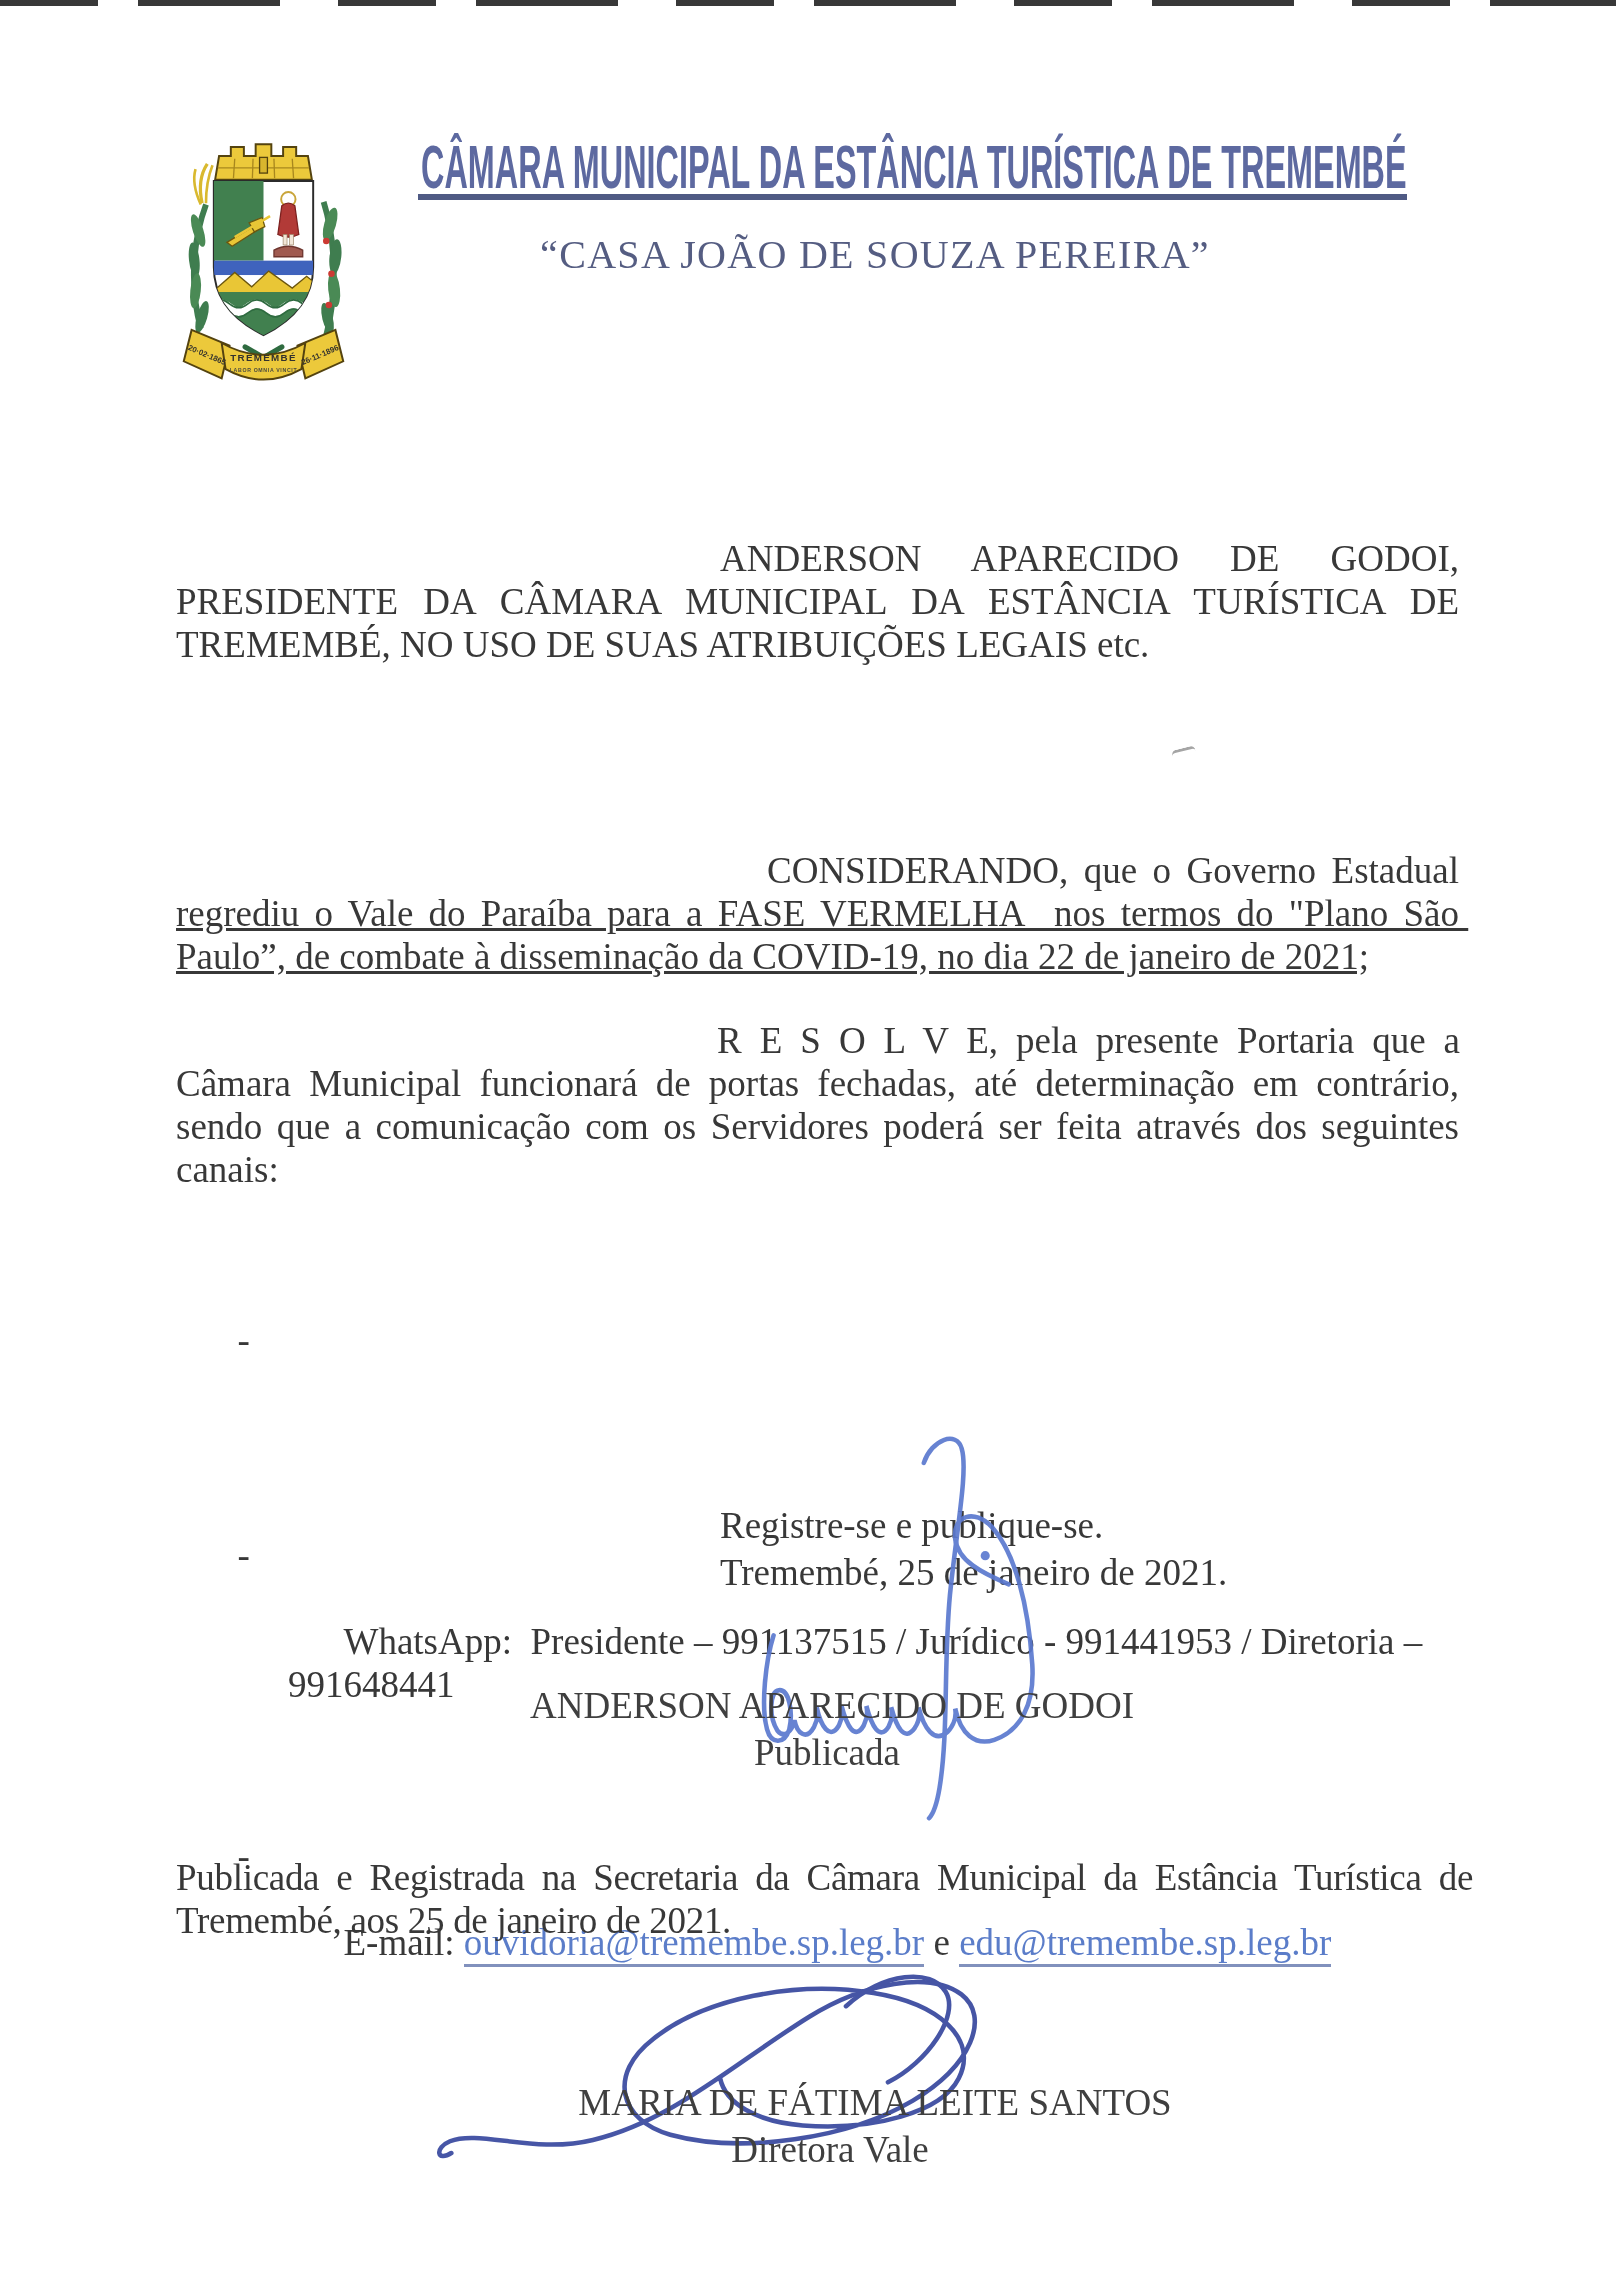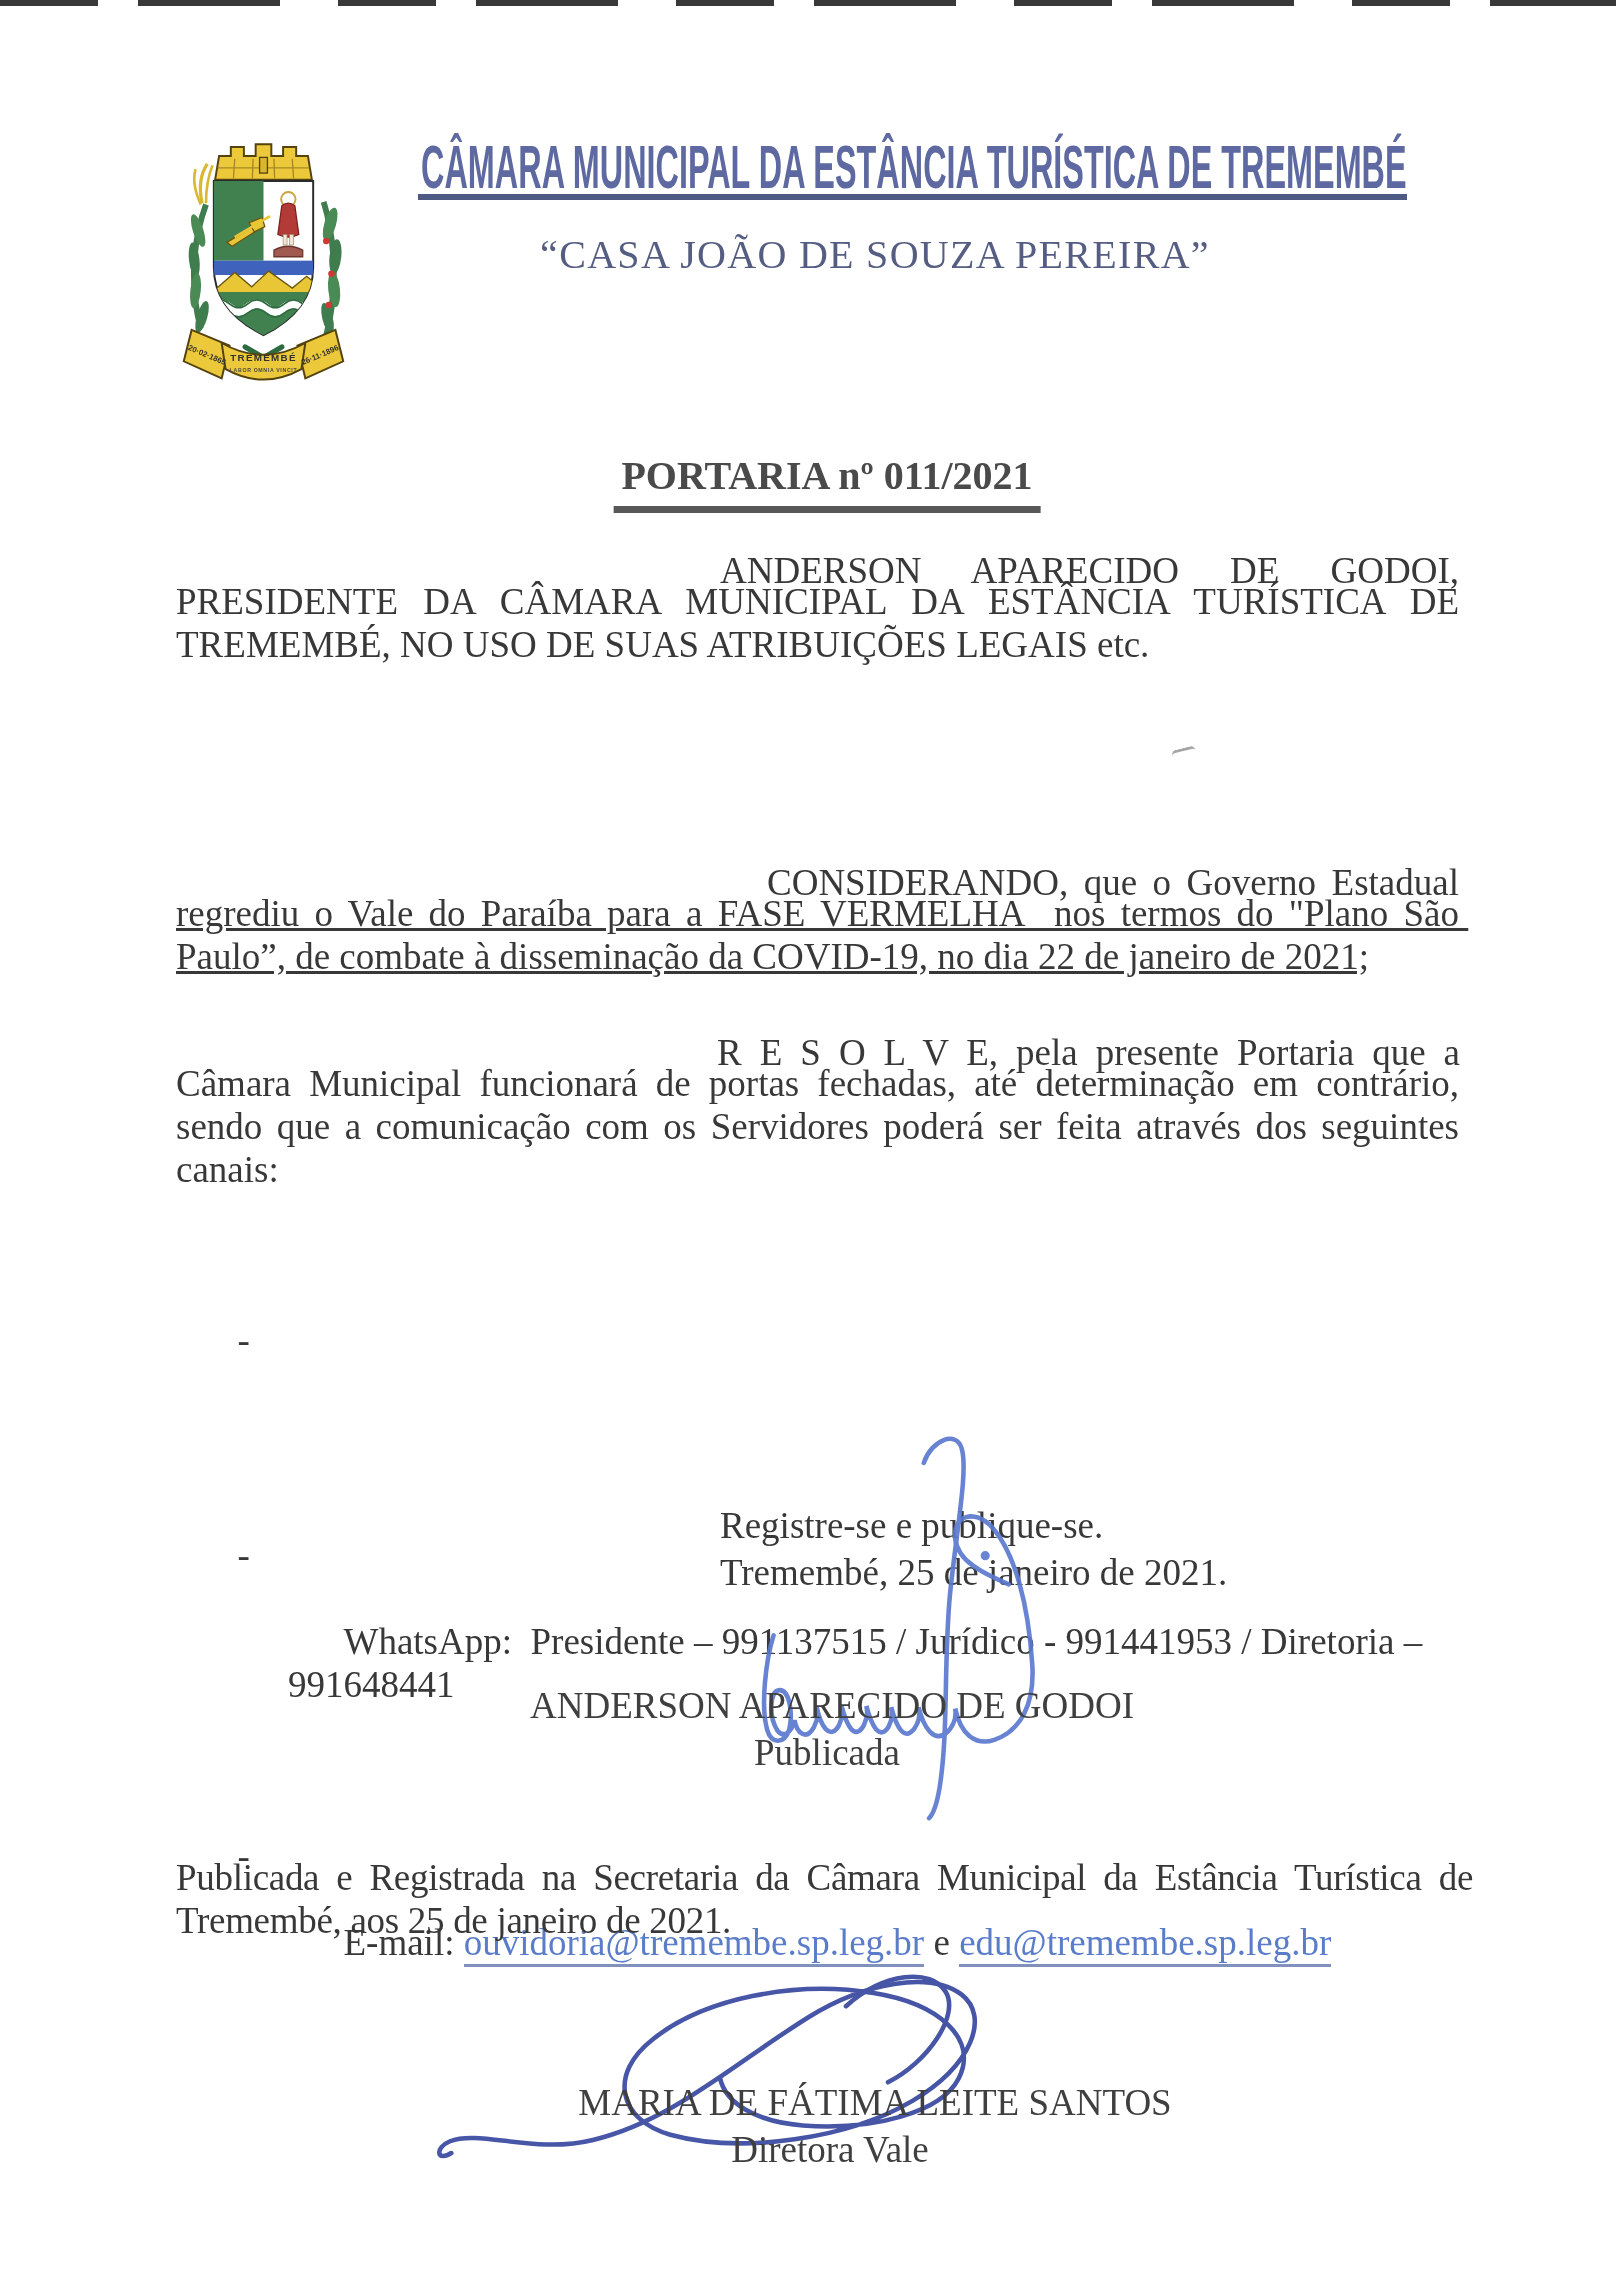--- a/index.html
+++ b/index.html
@@ -23,21 +23,21 @@
   .crest{position:absolute;left:172px;top:139px;width:183px;height:242px;}
   .org-title-svg{position:absolute;left:419px;top:133px;}
   .org-underline{position:absolute;left:418px;top:194px;width:989px;height:5.9px;background:#4f5a84;}
   .building-name{
     position:absolute;left:875px;top:231px;transform:translateX(-50%);
     font-size:40px;letter-spacing:1.3px;color:#555d82;white-space:nowrap;
   }
   
   .txt{font-size:37px;line-height:43px;white-space:pre-wrap;}
   .just{text-align:justify;}
-  .stretch{text-align:justify;text-align-last:justify;white-space:nowrap;margin-top:12px;}
+  .stretch{text-align:justify;text-align-last:justify;white-space:nowrap;}
   .doc-title{
     position:absolute;left:827px;top:452px;transform:translateX(-50%);
     font-size:40px;font-weight:bold;color:#4a4a4a;white-space:nowrap;
     border-bottom:7.2px solid #585858;padding:0 7.8px 6.5px 7.8px;
   }
   .preamble-opening{position:absolute;left:720px;top:537px;width:739px;}
   .preamble-rest{position:absolute;left:176px;top:580px;width:1283px;}
   .artifact-tilde{
     position:absolute;left:1172px;top:748px;width:23.5px;height:7.8px;
     border-top:3.3px solid #8f8f8f;border-radius:60%/160%;transform:rotate(-14deg);opacity:.8;
@@ -146,21 +146,20 @@
     </g>
   </svg>
 
   <svg class="org-title-svg" width="991" height="69" viewBox="0 0 1520 106">
     <text x="2" y="84" font-family="Liberation Sans, sans-serif" font-weight="bold" font-size="95" fill="#5d69a0" textLength="1514" lengthAdjust="spacingAndGlyphs">CÂMARA MUNICIPAL DA ESTÂNCIA TURÍSTICA DE TREMEMBÉ</text>
   </svg>
   <div class="org-underline"></div>
 
   <div class="building-name">“CASA JOÃO DE SOUZA PEREIRA”</div>
 
-  <div class="doc-title">PORTARIA nº 011/2021</div>
 
   <div class="txt stretch preamble-opening">ANDERSON APARECIDO DE GODOI,</div>
   <div class="txt just preamble-rest">PRESIDENTE DA CÂMARA MUNICIPAL DA ESTÂNCIA TURÍSTICA DE TREMEMBÉ, NO USO DE SUAS ATRIBUIÇÕES LEGAIS etc.</div>
 
   <div class="artifact-tilde"></div>
 
   <div class="txt stretch considerando-opening">CONSIDERANDO, que o Governo Estadual</div>
   <div class="txt just considerando-rest">regrediu o Vale do Paraíba para a FASE VERMELHA  nos termos do "Plano São Paulo”, de combate à disseminação da COVID-19, no dia 22 de janeiro de 2021;</div>
 
   <div class="txt stretch resolve-opening">R E S O L V E, pela presente Portaria que a</div>

